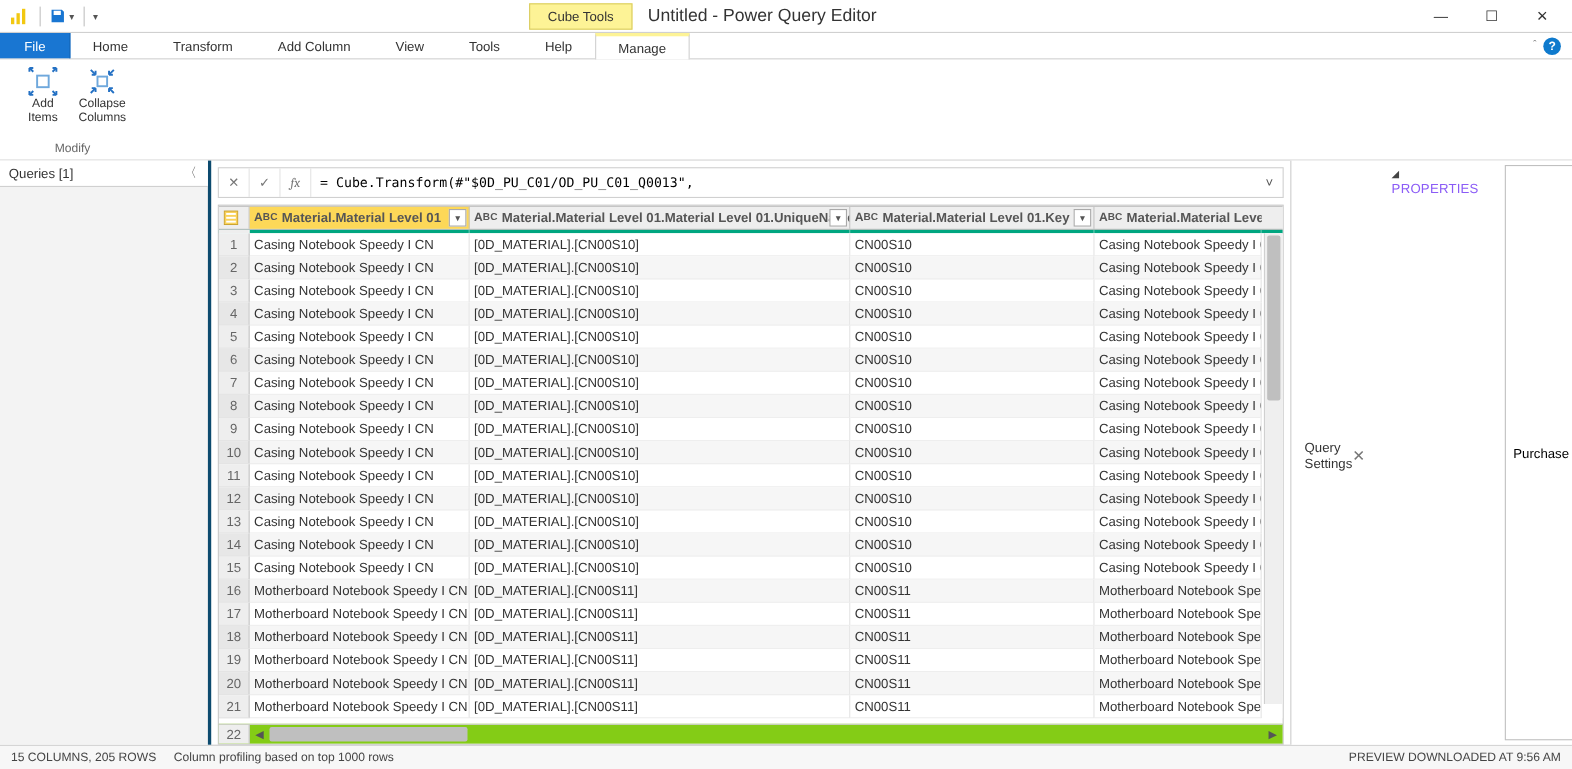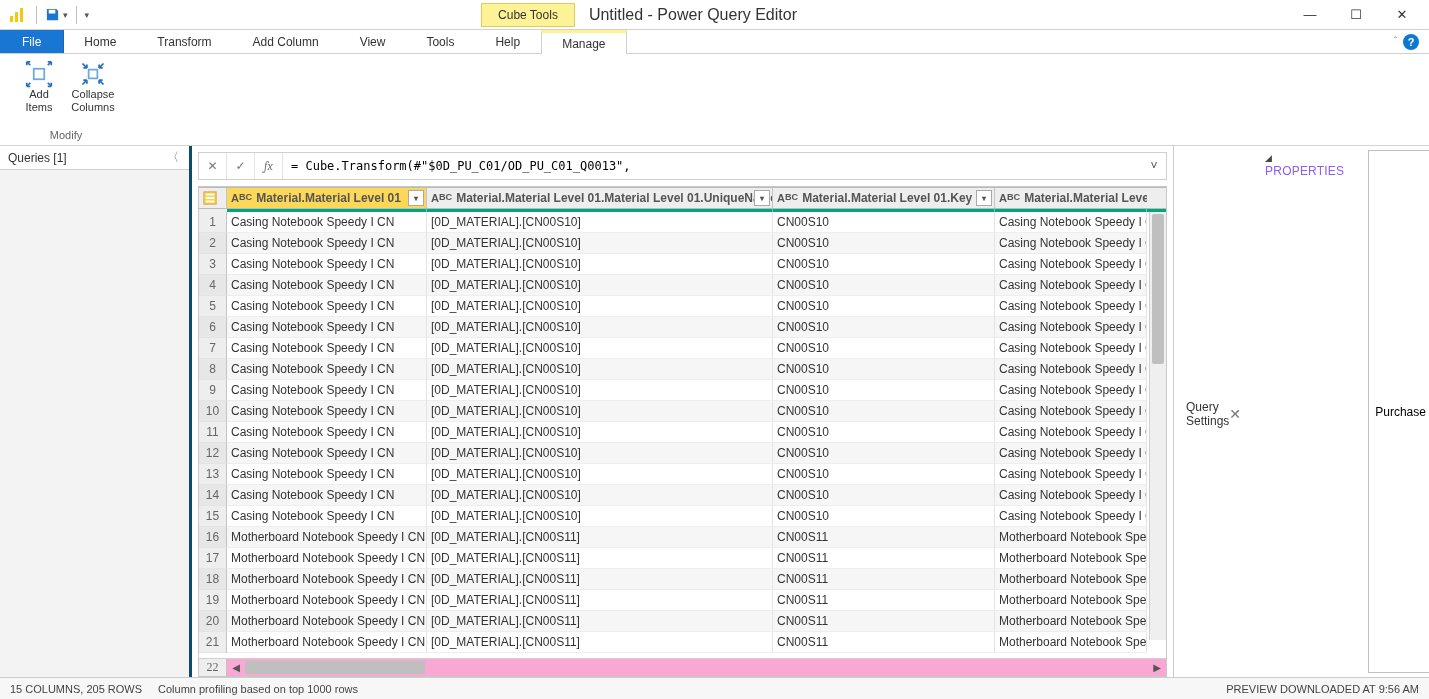--- a/index.html
+++ b/index.html
@@ -50,21 +50,21 @@
   .green-strip div { border-right:1px solid rgba(255,255,255,0.4);}
   .grid-body { flex:1; overflow:hidden; position:relative;}
   .grid-rows { }
   .row { display:flex; height:21px; align-items:stretch; background:#fff;}
   .row:nth-child(even) .cell, .row:nth-child(even) .rownum { background:#f6f6f6;}
   .rownum { width:28px; min-width:28px; border-right:1px solid #c4c4c4; border-bottom:1px solid #e4e4e4; display:flex; align-items:center; justify-content:center; color:#666; background:#eee !important;}
   .row:nth-child(even) .rownum { background:#e7e7e7 !important;}
   .cell { border-right:1px solid #e4e4e4; border-bottom:1px solid #eee; padding:0 4px; display:flex; align-items:center; overflow:hidden; white-space:nowrap;}
   .vscroll { position:absolute; right:0; top:0; bottom:18px; width:17px; background:#efefef; border-left:1px solid #d0d0d0;}
   .vthumb { position:absolute; left:2px; right:2px; top:2px; height:150px; background:#bfbfbf; border-radius:2px;}
-  .hscroll { height:18px; background:#f9a8d4; border-top:1px solid #d0d0d0; display:flex; align-items:center; position:relative;font-family:Liberation Serif, serif;}
+  .hscroll { height:18px; background:#84cc16; border-top:1px solid #d0d0d0; display:flex; align-items:center; position:relative;}
   .hscroll .corner { width:28px; height:100%; border-right:1px solid #c4c4c4; display:flex; align-items:center; justify-content:center; color:#666; background:#eee;}
   .hscroll .arrow { width:18px; display:flex; align-items:center; justify-content:center; color:#555; font-size:10px;}
   .hscroll .track { flex:1; position:relative; height:100%;}
   .hscroll .thumb { position:absolute; top:2px; bottom:2px; left:0; width:180px; background:#bfbfbf; border-radius:2px;}
   .settings-pane { width:256px; border-left:1px solid #ccc; background:#fff; display:flex; flex-direction:row; padding:0;}
   .sp-header { padding:10px 12px 6px; display:flex; align-items:center;}
   .sp-close { margin-left:auto; color:#777; font-size:14px;}
   .sp-section { padding:4px 12px;}
   .sp-caret { font-size:9px; color:#444; margin-right:4px;}
   .sp-title { font-weight:400; font-size:12px; color:#8b5cf6; letter-spacing:.2px;}

